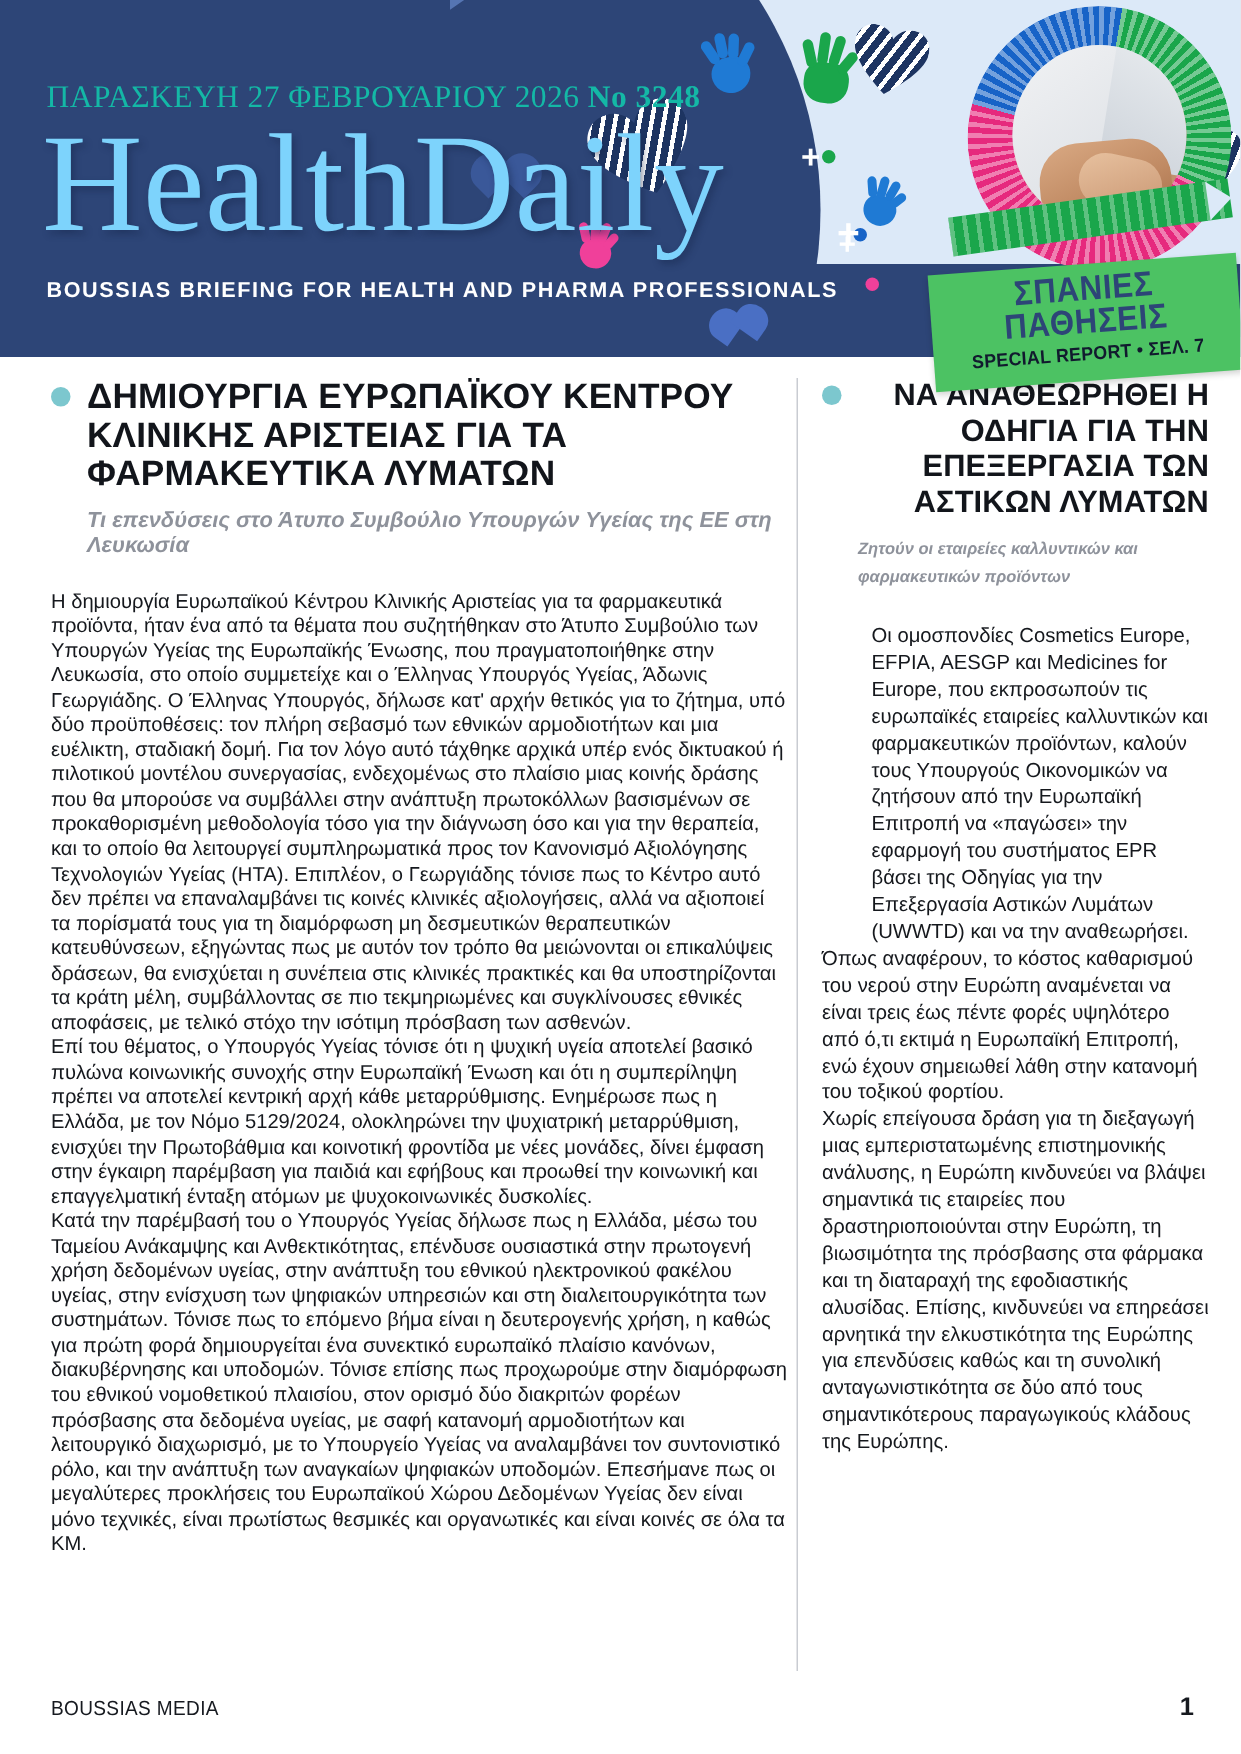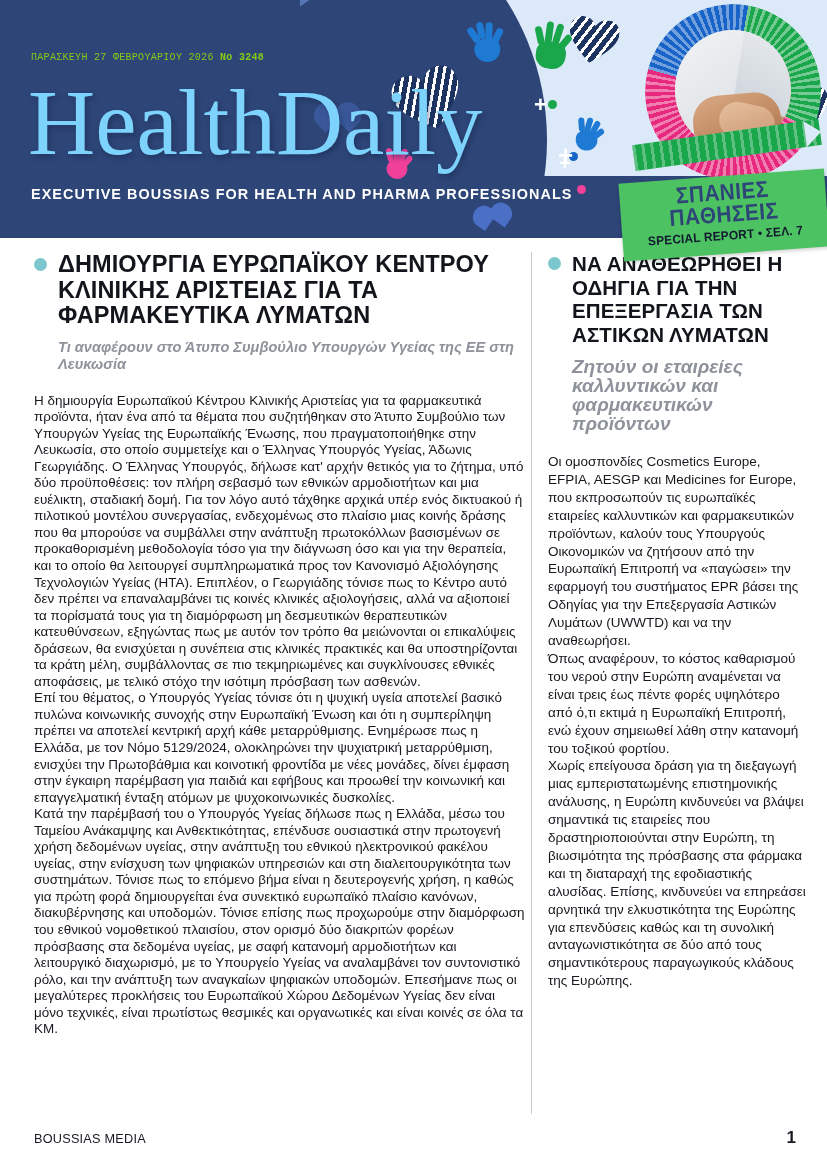--- a/index.html
+++ b/index.html
@@ -44,22 +44,22 @@
   }
   .swoosh-mask{
     position:absolute;left:0;top:0;width:300px;height:238px;background:#2d4577;
   }
   .mh-bottombar{
     position:absolute;left:0;bottom:0;width:827px;height:62px;background:#2d4577;
   }
 
   .dateline{
     position:absolute;left:31px;top:52px;
-    color:#84cc16;font-size:10px;letter-spacing:.3px;
-    font-family:Liberation Mono, monospace;
+    color:#14b8a6;font-size:21px;letter-spacing:.3px;
+    font-family:Liberation Serif, serif;
     z-index:30;white-space:nowrap;
   }
   .dateline b{font-weight:bold;}
 
   .logo{
     position:absolute;left:28px;top:76px;
     font-family:Liberation Serif, serif;
     font-size:93px;line-height:93px;
     color:#7dd3fc;
     z-index:28;
@@ -194,54 +194,54 @@
   }
 
   .headline{
     font-family:"Liberation Sans", sans-serif;
     font-weight:bold;
     color:#12151b;
     margin:0;
     position:relative;
   }
   .hl-left{font-size:23.5px;line-height:25.5px;padding-left:24px;letter-spacing:.1px;}
-  .hl-right{font-size:20.5px;line-height:23.5px;padding-left:24px;letter-spacing:.1px;}
+  .hl-right{font-size:20.5px;line-height:23.5px;padding-left:24px;letter-spacing:.1px;text-align:right;}
   .bullet{
     position:absolute;left:0;width:13px;height:13px;border-radius:50%;
     background:#7cc7ce;
   }
   .bl-left{top:6px;}
   .bl-right{top:5px;}
 
   .deck{
     font-family:"Liberation Sans", sans-serif;
     font-style:italic;font-weight:bold;
     color:#8e929b;
     margin:0;
   }
   .dk-left{font-size:14.6px;line-height:17.5px;padding-left:24px;margin-top:10px;}
-  .dk-right{font-size:19px;line-height:19px;padding-left:24px;margin-top:11px;}
+  .dk-right{font-size:11px;line-height:19px;padding-left:24px;margin-top:11px;}
 
   .subhead{
     font-family:"Liberation Sans", sans-serif;
     font-weight:bold;font-size:14.3px;color:#12151b;
     margin:9px 0 1px 0;
   }
 
   .para{
     font-family:"Liberation Sans", sans-serif;
     font-size:13.45px;line-height:16.55px;
     color:#15181d;
     margin:0;
     text-align:left;
   }
   .col-left .para{margin-top:0;}
   .col-left .first{margin-top:19px;}
   .col-right .para{font-size:13.5px;line-height:17.9px;}
-  .col-right .first{margin-top:20px;}
+  .col-right .first{margin-top:20px;margin-left:33px;}
 
   
   .footer{
     position:absolute;left:0;bottom:0;width:827px;height:52px;
   }
   .footer-left{
     position:absolute;left:34px;top:14px;
     font-family:"Liberation Sans", sans-serif;
     font-size:13.5px;color:#16191f;letter-spacing:.25px;
     transform:scaleX(.94);transform-origin:left center;
@@ -353,40 +353,40 @@
 
     <div class="dateline">
       <span>ΠΑΡΑΣΚΕΥΗ 27 ΦΕΒΡΟΥΑΡΙΟΥ 2026 </span><b>No 3248</b>
     </div>
 
     <div class="logo">
       <span class="lg-health">Health</span><span class="lg-daily">Daily</span>
     </div>
     <div class="logo-plus">+</div>
 
-    <div class="tagline">EXECUTIVE BOUSSIAS FOR HEALTH AND PHARMA PROFESSIONALS</div>
+    <div class="tagline">BOUSSIAS BRIEFING FOR HEALTH AND PHARMA PROFESSIONALS</div>
 
   </div>
 
   <div class="badge">
     <div class="badge-t1">ΣΠΑΝΙΕΣ</div>
     <div class="badge-t2">ΠΑΘΗΣΕΙΣ</div>
     <div class="badge-t3">SPECIAL REPORT • ΣΕΛ. 7</div>
   </div>
 
   <div class="content">
 
     <div class="vdivider"></div>
 
     <div class="col-left">
       <h1 class="headline hl-left">
         <span class="bullet bl-left"></span>
         <span>ΔΗΜΙΟΥΡΓΙΑ ΕΥΡΩΠΑΪΚΟΥ ΚΕΝΤΡΟΥ ΚΛΙΝΙΚΗΣ ΑΡΙΣΤΕΙΑΣ ΓΙΑ ΤΑ ΦΑΡΜΑΚΕΥΤΙΚΑ ΛΥΜΑΤΩΝ</span>
       </h1>
-      <p class="deck dk-left">Τι αναφέρουν στο Άτυπο Συμβούλιο Υπουργών Υγείας της ΕΕ στη Λευκωσία</p>
+      <p class="deck dk-left">Τι επενδύσεις στο Άτυπο Συμβούλιο Υπουργών Υγείας της ΕΕ στη Λευκωσία</p>
       <p class="para first">Η δημιουργία Ευρωπαϊκού Κέντρου Κλινικής Αριστείας για τα φαρμακευτικά προϊόντα, ήταν ένα από τα θέματα που συζητήθηκαν στο Άτυπο Συμβούλιο των Υπουργών Υγείας της Ευρωπαϊκής Ένωσης, που πραγματοποιήθηκε στην Λευκωσία, στο οποίο συμμετείχε και ο Έλληνας Υπουργός Υγείας, Άδωνις Γεωργιάδης. Ο Έλληνας Υπουργός, δήλωσε κατ' αρχήν θετικός για το ζήτημα, υπό δύο προϋποθέσεις: τον πλήρη σεβασμό των εθνικών αρμοδιοτήτων και μια ευέλικτη, σταδιακή δομή. Για τον λόγο αυτό τάχθηκε αρχικά υπέρ ενός δικτυακού ή πιλοτικού μοντέλου συνεργασίας, ενδεχομένως στο πλαίσιο μιας κοινής δράσης που θα μπορούσε να συμβάλλει στην ανάπτυξη πρωτοκόλλων βασισμένων σε προκαθορισμένη μεθοδολογία τόσο για την διάγνωση όσο και για την θεραπεία, και το οποίο θα λειτουργεί συμπληρωματικά προς τον Κανονισμό Αξιολόγησης Τεχνολογιών Υγείας (ΗΤΑ). Επιπλέον, ο Γεωργιάδης τόνισε πως το Κέντρο αυτό δεν πρέπει να επαναλαμβάνει τις κοινές κλινικές αξιολογήσεις, αλλά να αξιοποιεί τα πορίσματά τους για τη διαμόρφωση μη δεσμευτικών θεραπευτικών κατευθύνσεων, εξηγώντας πως με αυτόν τον τρόπο θα μειώνονται οι επικαλύψεις δράσεων, θα ενισχύεται η συνέπεια στις κλινικές πρακτικές και θα υποστηρίζονται τα κράτη μέλη, συμβάλλοντας σε πιο τεκμηριωμένες και συγκλίνουσες εθνικές αποφάσεις, με τελικό στόχο την ισότιμη πρόσβαση των ασθενών.</p>
       <p class="para">Επί του θέματος, ο Υπουργός Υγείας τόνισε ότι η ψυχική υγεία αποτελεί βασικό πυλώνα κοινωνικής συνοχής στην Ευρωπαϊκή Ένωση και ότι η συμπερίληψη πρέπει να αποτελεί κεντρική αρχή κάθε μεταρρύθμισης. Ενημέρωσε πως η Ελλάδα, με τον Νόμο 5129/2024, ολοκληρώνει την ψυχιατρική μεταρρύθμιση, ενισχύει την Πρωτοβάθμια και κοινοτική φροντίδα με νέες μονάδες, δίνει έμφαση στην έγκαιρη παρέμβαση για παιδιά και εφήβους και προωθεί την κοινωνική και επαγγελματική ένταξη ατόμων με ψυχοκοινωνικές δυσκολίες.</p>
       <p class="para">Κατά την παρέμβασή του ο Υπουργός Υγείας δήλωσε πως η Ελλάδα, μέσω του Ταμείου Ανάκαμψης και Ανθεκτικότητας, επένδυσε ουσιαστικά στην πρωτογενή χρήση δεδομένων υγείας, στην ανάπτυξη του εθνικού ηλεκτρονικού φακέλου υγείας, στην ενίσχυση των ψηφιακών υπηρεσιών και στη διαλειτουργικότητα των συστημάτων. Τόνισε πως το επόμενο βήμα είναι η δευτερογενής χρήση, η καθώς για πρώτη φορά δημιουργείται ένα συνεκτικό ευρωπαϊκό πλαίσιο κανόνων, διακυβέρνησης και υποδομών. Τόνισε επίσης πως προχωρούμε στην διαμόρφωση του εθνικού νομοθετικού πλαισίου, στον ορισμό δύο διακριτών φορέων πρόσβασης στα δεδομένα υγείας, με σαφή κατανομή αρμοδιοτήτων και λειτουργικό διαχωρισμό, με το Υπουργείο Υγείας να αναλαμβάνει τον συντονιστικό ρόλο, και την ανάπτυξη των αναγκαίων ψηφιακών υποδομών. Επεσήμανε πως οι μεγαλύτερες προκλήσεις του Ευρωπαϊκού Χώρου Δεδομένων Υγείας δεν είναι μόνο τεχνικές, είναι πρωτίστως θεσμικές και οργανωτικές και είναι κοινές σε όλα τα ΚΜ.</p>
     </div>
 
     <div class="col-right">
       <h1 class="headline hl-right">
         <span class="bullet bl-right"></span>
         <span>ΝΑ ΑΝΑΘΕΩΡΗΘΕΙ Η ΟΔΗΓΙΑ ΓΙΑ ΤΗΝ ΕΠΕΞΕΡΓΑΣΙΑ ΤΩΝ ΑΣΤΙΚΩΝ ΛΥΜΑΤΩΝ</span>
       </h1>

